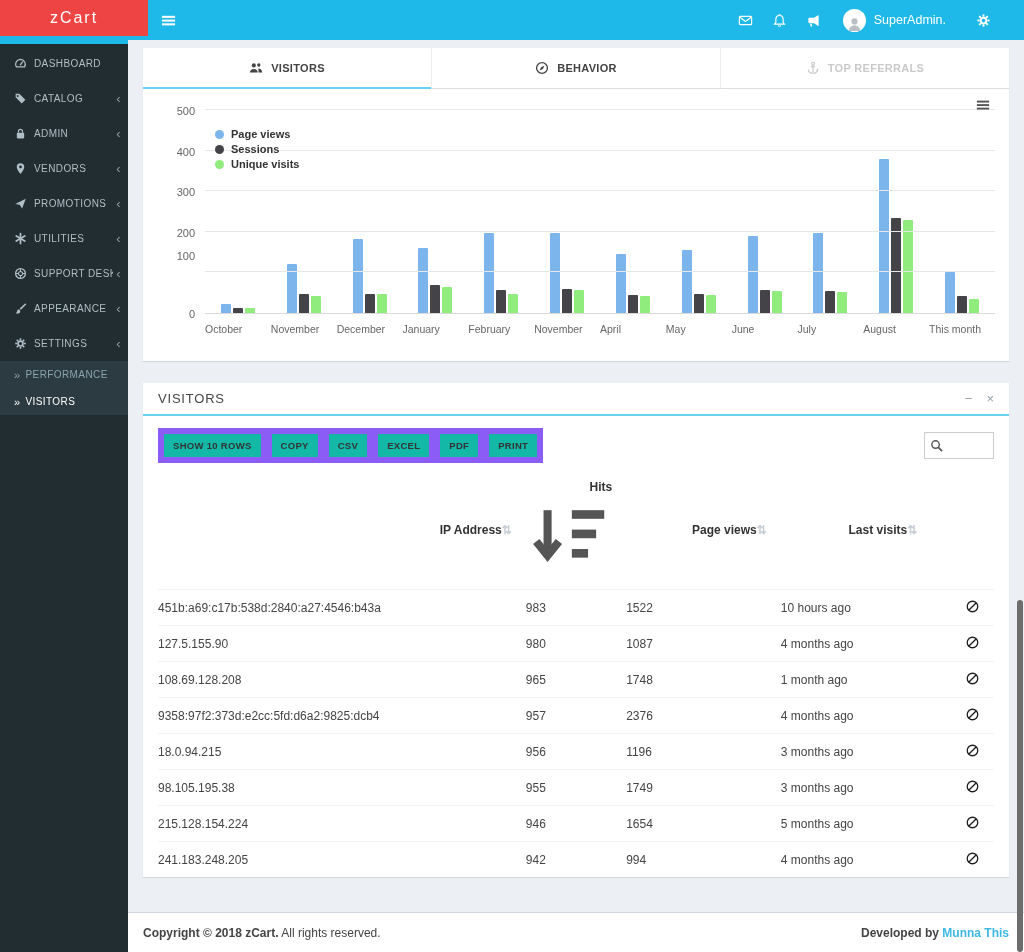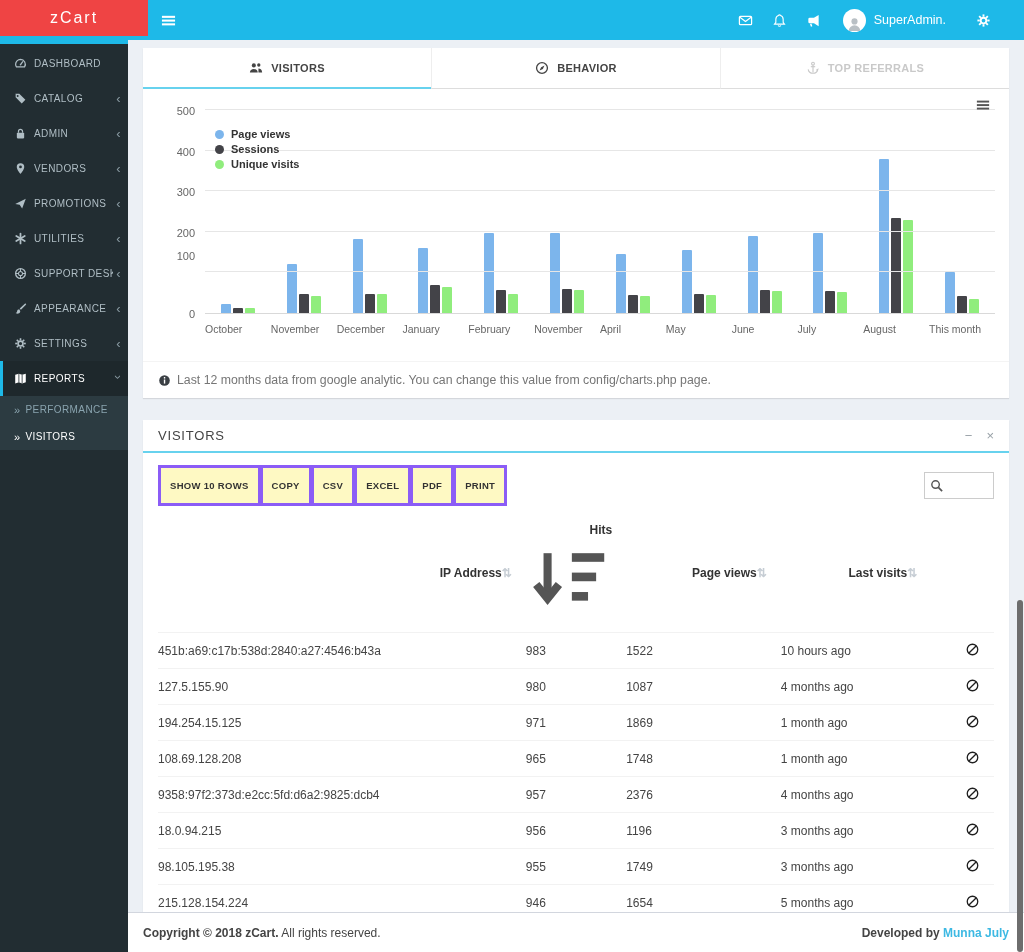--- a/index.html
+++ b/index.html
@@ -72,21 +72,21 @@
 
   
   .panel2{margin-top:22px;background:#fff;box-shadow:0 1px 1px rgba(0,0,0,.1)}
   .box-header{display:flex;align-items:center;padding:8px 15px;border-bottom:2px solid #67d2ee}
   .box-title{font-size:13px;color:#444;letter-spacing:.8px}
   .box-tools{margin-left:auto;display:flex;gap:14px;color:#97a0a6;font-size:13px}
   .box-tool{cursor:pointer;line-height:1}
 
   .toolbar{display:flex;align-items:center;padding:12px 15px 6px}
   .btn-group{display:flex}
-  .dt-btn{background:#fef9c3;border:3px solid #8b5cf6;padding:12px 9px;font-size:9.5px;font-weight:bold;color:#333;
+  .dt-btn{background:#14b8a6;border:6px solid #8b5cf6;padding:6px 9px;font-size:9.5px;font-weight:bold;color:#333;
           letter-spacing:.3px;margin-left:-1px;cursor:pointer;white-space:nowrap}
   .dt-btn:first-child{margin-left:0}
   .search-box{margin-left:auto;position:relative}
   .search-input{width:70px;height:27px;border:1px solid #ccc;padding:0 4px 0 25px;font-size:12px;outline:none;background:#fff}
   .search-icon{position:absolute;left:5px;top:6px;width:15px;height:15px;color:#555}
 
   table.dt{margin:2px 15px 0;width:calc(100% - 30px);border-collapse:collapse;table-layout:fixed}
   table.dt th{text-align:right;font-size:12px;color:#333;padding:9px 14px 9px 0;font-weight:bold}
   table.dt td{font-size:12px;color:#444;padding:8.5px 14px 8.5px 0;border-top:1px solid #f2f2f2}
   .sort{float:right;color:#c6cdd4;font-size:12px;line-height:14px}
@@ -283,33 +283,20 @@
               <line x1="3.4" y1="3.4" x2="5.2" y2="5.2"></line>
               <line x1="10.8" y1="10.8" x2="12.6" y2="12.6"></line>
               <line x1="3.4" y1="12.6" x2="5.2" y2="10.8"></line>
               <line x1="10.8" y1="5.2" x2="12.6" y2="3.4"></line>
             </g>
           </svg>
         </span>
         <span class="sb-label">SETTINGS</span>
         <span class="sb-chev ">‹</span>
       </div>
-      <div class="sb-item active">
-        <span class="sb-icon icon">
-          <svg viewBox="0 0 16 16">
-            <path d="M1.5 3.5 6 2l4 1.5L14.5 2v10.5L10 14 6 12.5 1.5 14z" fill="currentColor"></path>
-            <g stroke="#222d32" stroke-width="1">
-              <line x1="6" y1="2" x2="6" y2="12.5"></line>
-              <line x1="10" y1="3.5" x2="10" y2="14"></line>
-            </g>
-          </svg>
-        </span>
-        <span class="sb-label">REPORTS</span>
-        <span class="sb-chev down">‹</span>
-      </div>
       <div class="sb-sub">
         <div class="sb-sub-item">
           <span class="sb-sub-arrow">»</span>
           <span>PERFORMANCE</span>
         </div>
         <div class="sb-sub-item active">
           <span class="sb-sub-arrow">»</span>
           <span>VISITORS</span>
         </div>
       </div>
@@ -466,30 +453,20 @@
                 <g fill="currentColor">
                   <rect x="1" y="3" width="14" height="2.2"></rect>
                   <rect x="1" y="7" width="14" height="2.2"></rect>
                   <rect x="1" y="11" width="14" height="2.2"></rect>
                 </g>
               </svg>
             </span>
         </div>
       </div>
 
-      <div class="note">
-        <span class="icon">
-            <svg viewBox="0 0 16 16">
-              <circle cx="8" cy="8" r="6.5" fill="currentColor"></circle>
-              <rect x="7.2" y="6.8" width="1.7" height="5" fill="#fff"></rect>
-              <rect x="7.2" y="3.7" width="1.7" height="1.9" fill="#fff"></rect>
-            </svg>
-          </span>
-        <span>Last 12 months data from google analytic. You can change this value from config/charts.php page.</span>
-      </div>
     </div>
 
     <div class="panel2">
       <div class="box-header">
         <span class="box-title">VISITORS</span>
         <span class="box-tools">
           <span class="box-tool">−</span>
           <span class="box-tool">×</span>
         </span>
       </div>
@@ -560,32 +537,20 @@
               <td>1087</td>
               <td>4 months ago</td>
               <td class="action"><span class="ban-btn icon">
                   <svg viewBox="0 0 16 16">
                     <circle cx="8" cy="8" r="5.6" fill="none" stroke="currentColor" stroke-width="1.4"></circle>
                     <line x1="11.8" y1="4.2" x2="4.2" y2="11.8" stroke="currentColor" stroke-width="1.4"></line>
                   </svg>
                 </span></td>
             </tr>
             <tr>
-              <td>194.254.15.125</td>
-              <td>971</td>
-              <td>1869</td>
-              <td>1 month ago</td>
-              <td class="action"><span class="ban-btn icon">
-                  <svg viewBox="0 0 16 16">
-                    <circle cx="8" cy="8" r="5.6" fill="none" stroke="currentColor" stroke-width="1.4"></circle>
-                    <line x1="11.8" y1="4.2" x2="4.2" y2="11.8" stroke="currentColor" stroke-width="1.4"></line>
-                  </svg>
-                </span></td>
-            </tr>
-            <tr>
               <td>108.69.128.208</td>
               <td>965</td>
               <td>1748</td>
               <td>1 month ago</td>
               <td class="action"><span class="ban-btn icon">
                   <svg viewBox="0 0 16 16">
                     <circle cx="8" cy="8" r="5.6" fill="none" stroke="currentColor" stroke-width="1.4"></circle>
                     <line x1="11.8" y1="4.2" x2="4.2" y2="11.8" stroke="currentColor" stroke-width="1.4"></line>
                   </svg>
                 </span></td>
@@ -654,18 +619,18 @@
       </table>
 
     </div>
   </div>
 
   <div class="footer" style="left:0">
     <span>
       <b>Copyright © 2018 zCart.</b><span> All rights reserved.</span>
     </span>
     <span class="footer-right">
-      <span>Developed by </span><span class="footer-link">Munna July</span>
+      <span>Developed by </span><span class="footer-link">Munna This</span>
     </span>
   </div>
 </div>
 
 <div class="scrollbar-thumb"></div>
 
 </body></html>

